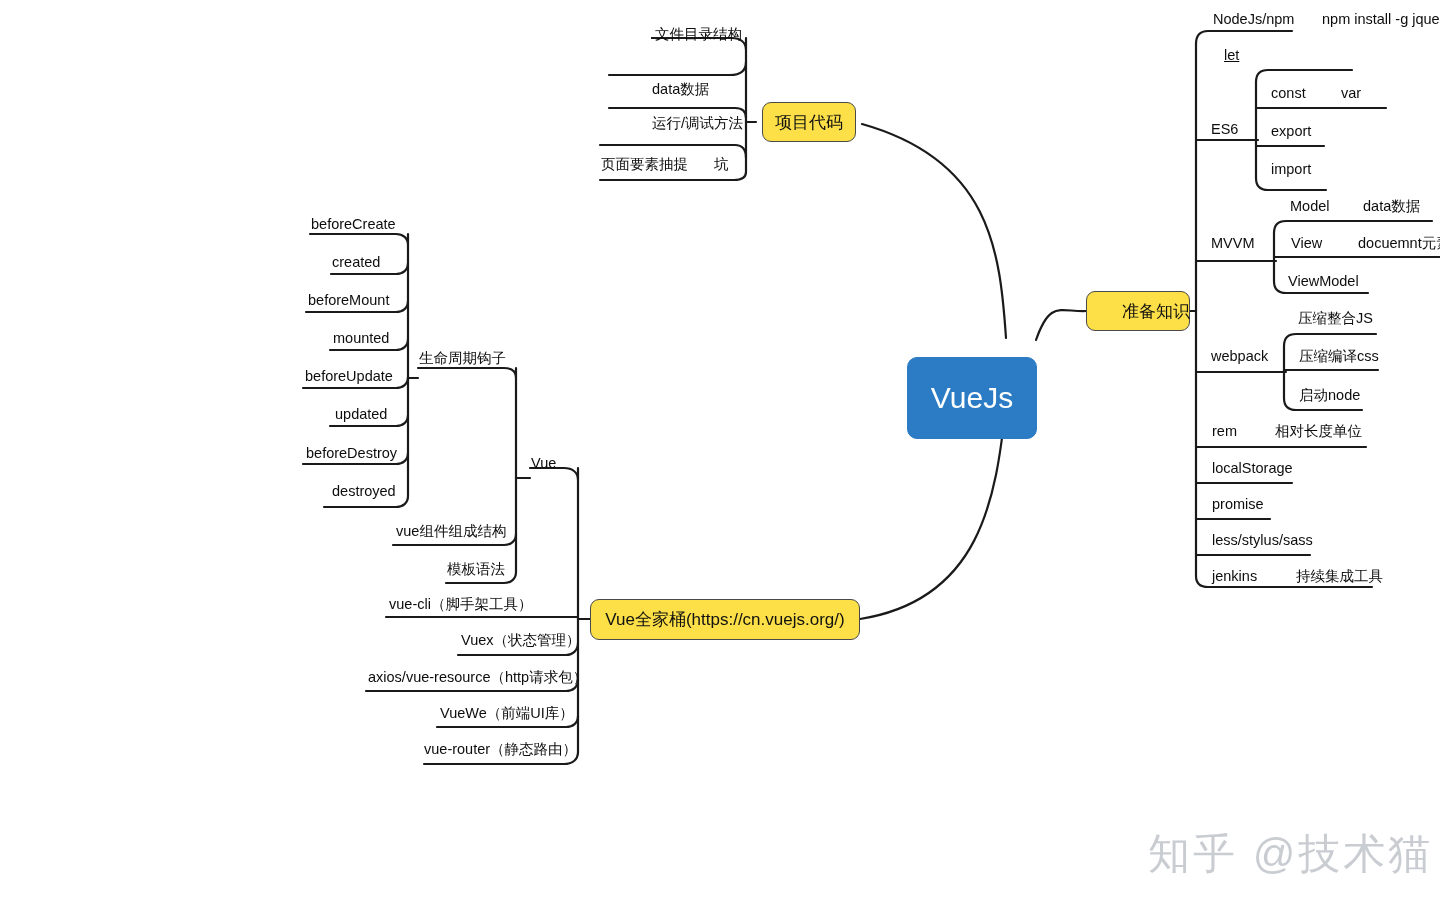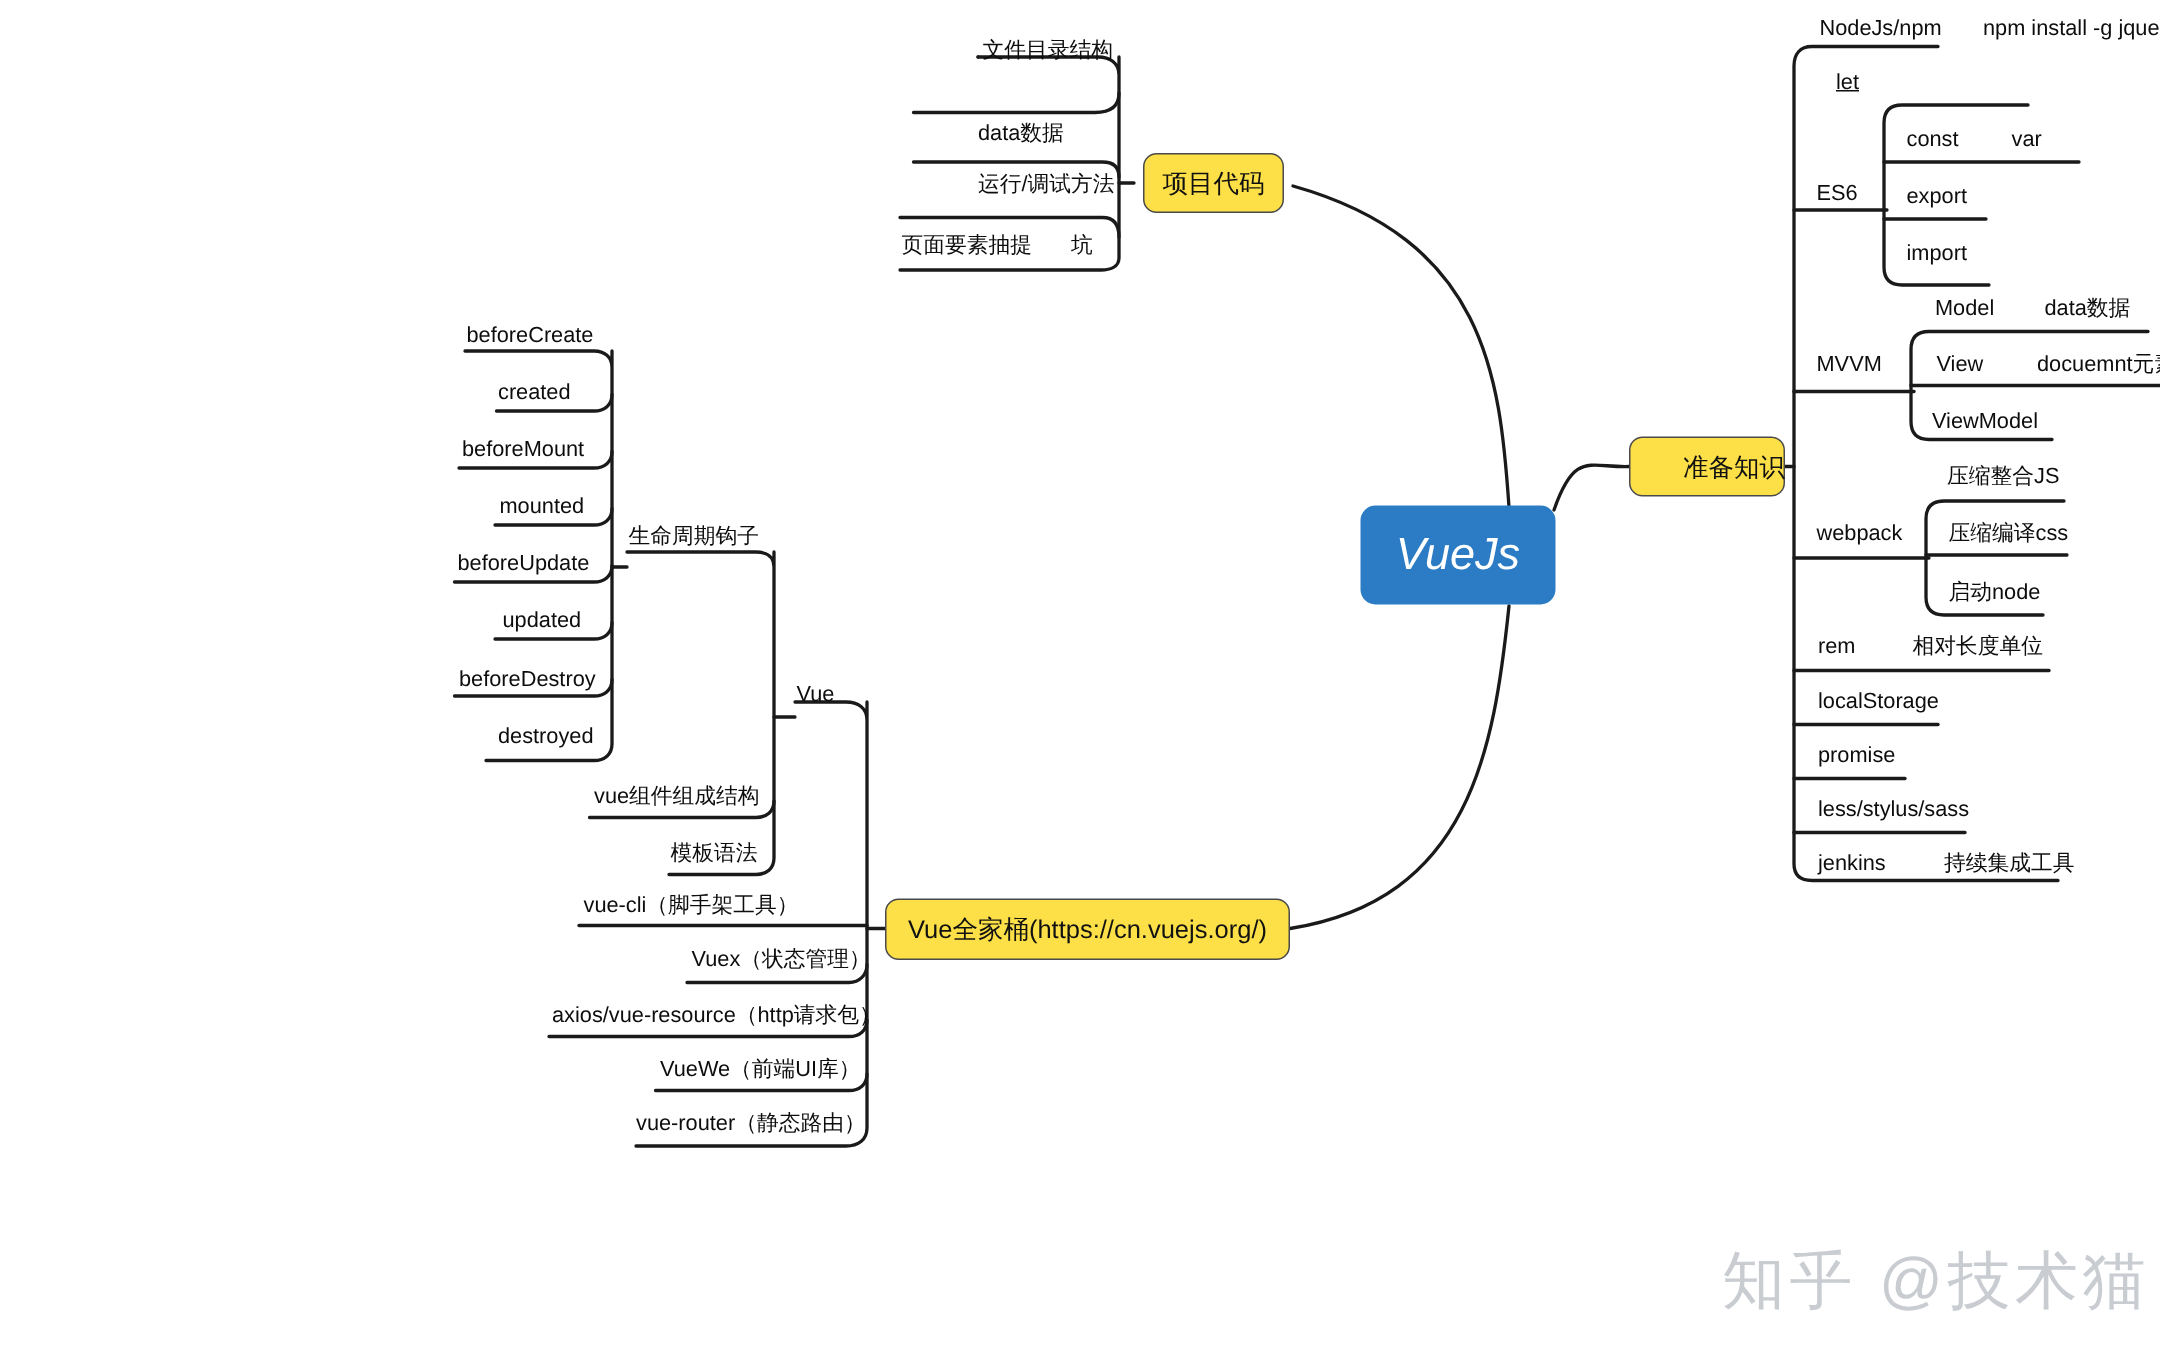--- a/index.html
+++ b/index.html
@@ -134,21 +134,21 @@
                M 408 234 L 408 496 C 408 503 403 507 396 507 L 324 507"></path>
       <path d="M 331 274 L 396 274 C 403 274 408 270 408 263"></path>
       <path d="M 306 312 L 396 312 C 403 312 408 308 408 301"></path>
       <path d="M 330 350 L 396 350 C 403 350 408 346 408 339"></path>
       <path d="M 303 388 L 396 388 C 403 388 408 384 408 377"></path>
       <path d="M 330 426 L 396 426 C 403 426 408 422 408 415"></path>
       <path d="M 303 464 L 396 464 C 403 464 408 460 408 453"></path>
     </g>
   </svg>
 
-  <div class="boxnode root" style="left:907px; top:337px; width:130px; height:66px;font-style:italic;">
+  <div class="boxnode root" style="left:907px; top:357px; width:130px; height:82px;">
     <span>VueJs</span>
   </div>
 
   <div class="boxnode" style="left:762px; top:102px; width:94px; height:40px;">
     <span>项目代码</span>
   </div>
 
   <div class="boxnode" style="left:1086px; top:291px; width:104px; height:40px;padding-left:48px;">
     <span>准备知识</span>
   </div>

